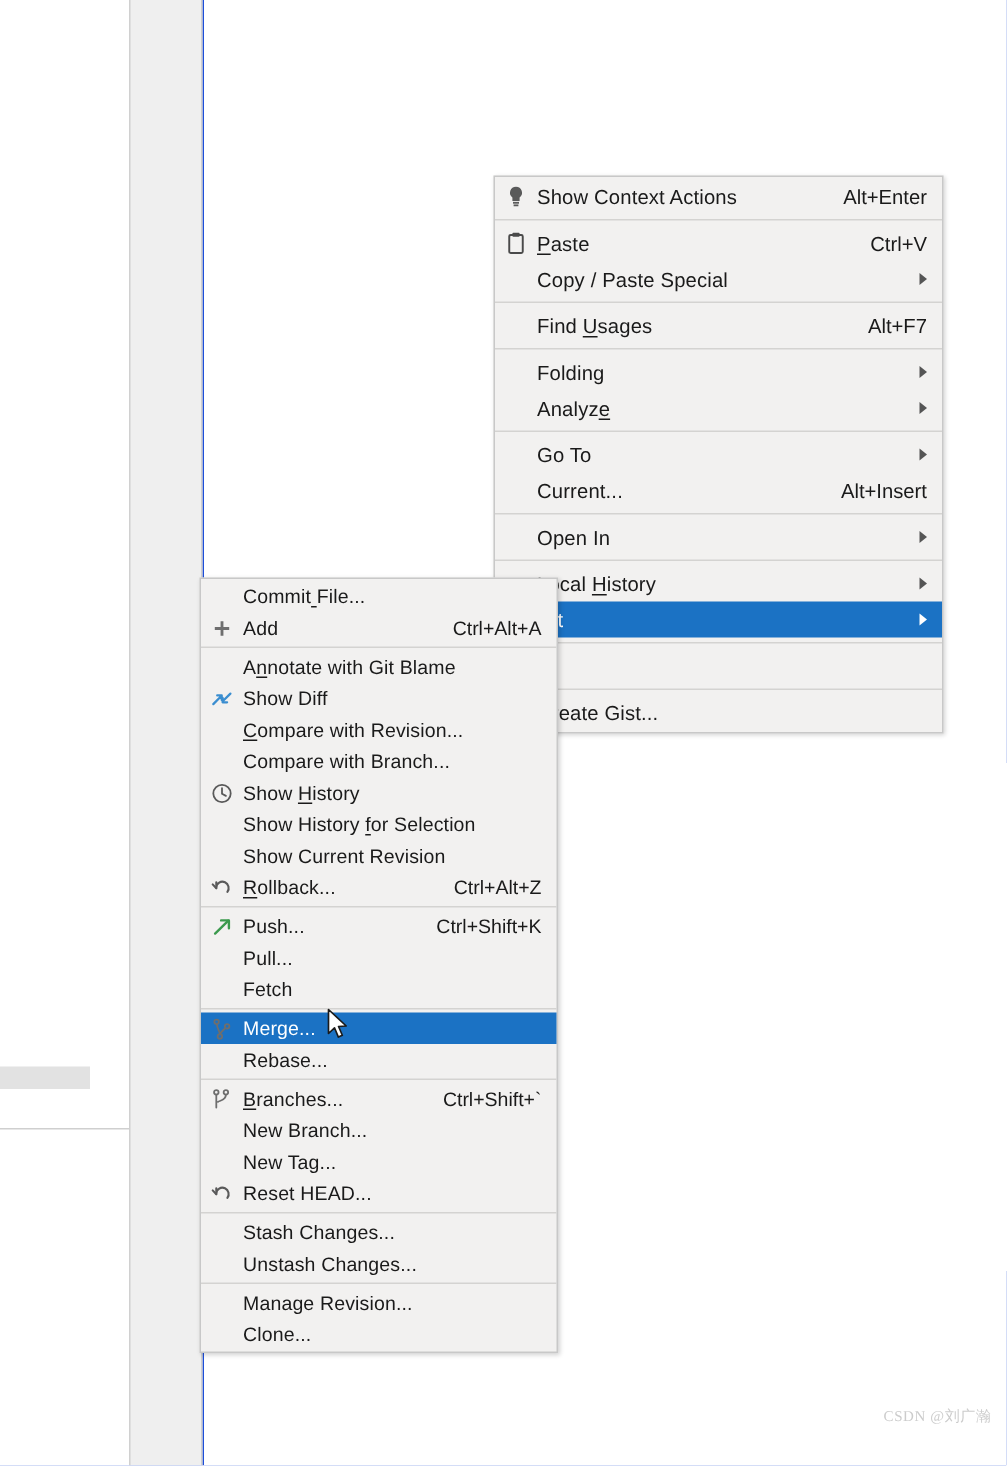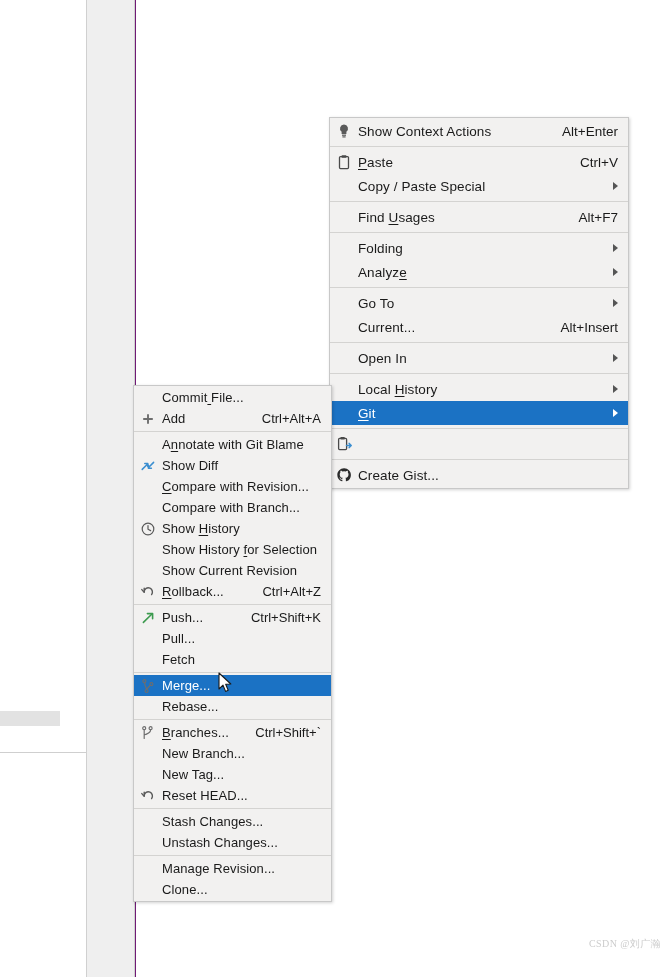--- a/index.html
+++ b/index.html
@@ -3,21 +3,21 @@
 <meta charset="utf-8">
 <style>
   * { box-sizing: border-box; }
   html, body {
     margin: 0; padding: 0;
     width: 671px; height: 977px;
     overflow: hidden;
     background: #ffffff;
     font-family: "Liberation Sans", sans-serif;
   }
-  #root { position: relative; width: 671px; height: 977px; background: #701a75; }
+  #root { position: relative; width: 671px; height: 977px; background: #1d4ed8; }
 
   
   .bg-white-left { position: absolute; left: 0; top: 0; width: 86px; height: 977px; background: #ffffff; }
   .bg-gutter { position: absolute; left: 86px; top: 0; width: 49px; height: 977px; background: #efefef;
                border-left: 1px solid #d0d0d0; border-right: 1px solid #d0d0d0; }
   .bg-editor { position: absolute; left: 136px; top: 0; width: 535px; height: 977px; background: #ffffff; }
   .bg-sel-block { position: absolute; left: 0px; top: 711px; width: 60px; height: 15px; background: #e2e2e2; }
   .bg-hline { position: absolute; left: 0px; top: 752px; width: 86px; height: 1px; background: #cfcfcf; }
 
   
@@ -56,21 +56,21 @@
   }
   .mi.sel { background: #1b72c4; color: #ffffff; }
   .mi.sel .arrow { border-left-color: #ffffff; }
   .sep { height: 1px; background: #d4d3d1; margin: 3px 0 3px 0; }
   .u { text-decoration: underline; text-underline-offset: 2px; }
 
   
   #context-menu { left: 329px; top: 117px; width: 300px; }
 
   
-  #git-submenu { left: 133px; top: 385px; width: 199px; }
+  #git-submenu { left: 133px; top: 385px; width: 239px; }
   #git-submenu .mi { height: 21px; font-size: 13px; }
   #git-submenu .sep { margin: 2px 0; }
 
   
   svg { display: block; }
 
   
   #cursor { position: absolute; left: 218px; top: 672px; width: 16px; height: 22px; pointer-events: none; }
 
   

